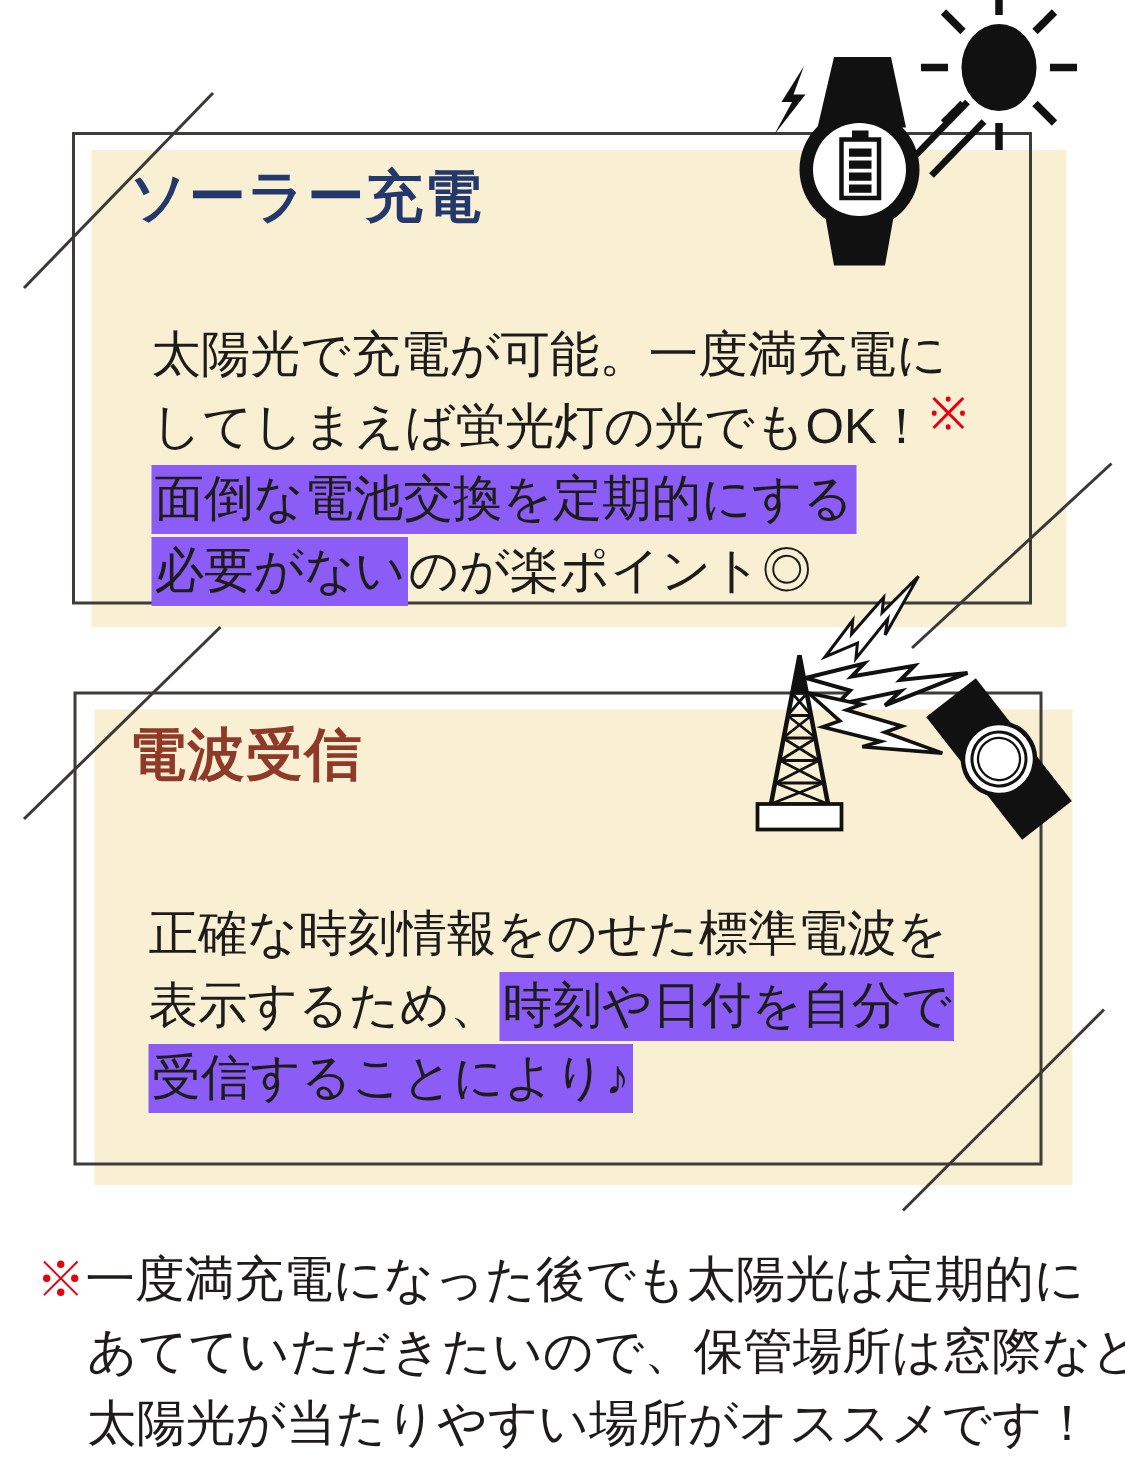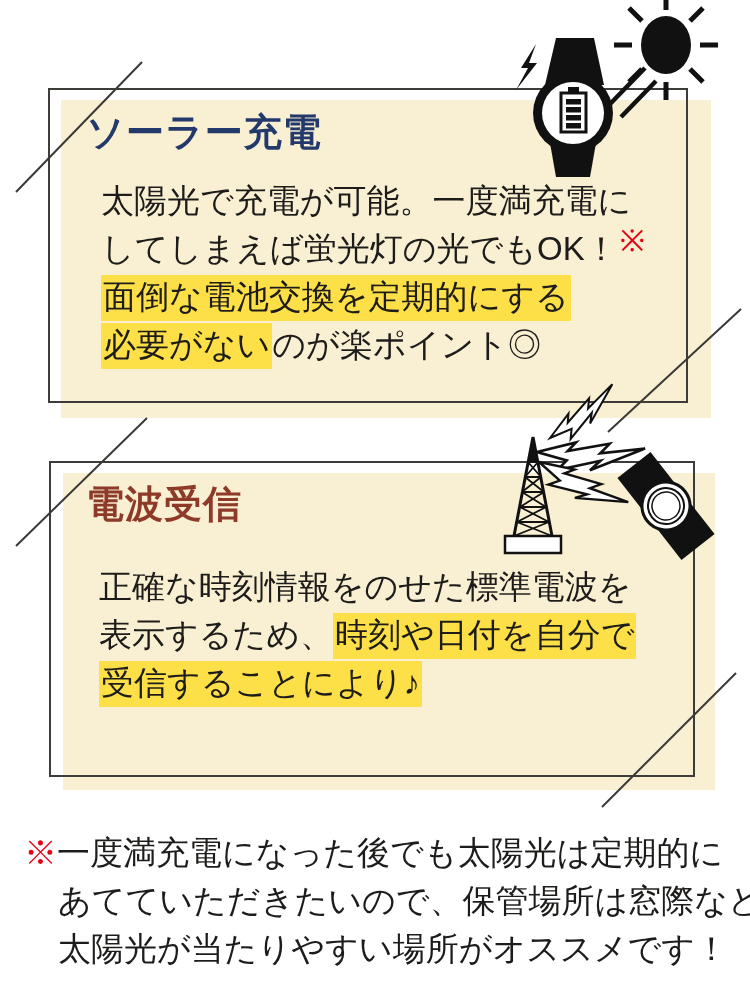--- a/index.html
+++ b/index.html
@@ -9,25 +9,25 @@
   }
   .panel{position:absolute;background:#f9efd3;}
   .panel1{left:61px;top:100px;width:650px;height:318px;}
   .panel2{left:63px;top:473px;width:652px;height:317px;}
   .frame{position:absolute;border:2px solid #3d3c38;box-sizing:border-box;background:transparent;}
   .frame1{left:48px;top:88px;width:640px;height:315px;}
   .frame2{left:49px;top:461px;width:646px;height:316px;}
   .title{position:absolute;font-weight:bold;font-size:38px;line-height:44px;letter-spacing:1px;white-space:nowrap;}
   .title1{left:86px;top:110px;color:#23396b;}
   .title2{left:86px;top:482px;color:#8d3a28;text-align:right;}
-  .body{position:absolute;font-size:33px;line-height:48px;color:#1d1c1a;white-space:nowrap;}
+  .body{position:absolute;font-size:33px;line-height:48px;color:#1d1c1a;white-space:nowrap;margin-top:35px;}
   .body1{left:101px;top:177px;}
   .body2{left:99px;top:563px;}
   .tline{height:48px;}
-  .hl{background:#fde047;padding:3px 2px 6px 2px;}
+  .hl{background:#8b5cf6;padding:3px 2px 6px 2px;}
   .ref{color:#e60012;font-size:30px;position:relative;top:-9px;margin-left:2px;}
   .footnote{position:absolute;left:24px;top:829px;font-size:33px;line-height:48px;color:#1d1c1a;white-space:nowrap;}
   .footnote .indent{padding-left:34px;}
   .fmark{color:#e60012;}
   #artwork{position:absolute;left:0;top:0;width:750px;height:987px;pointer-events:none;}
 </style>
 </head>
 <body>
 
 <div id="stage">

